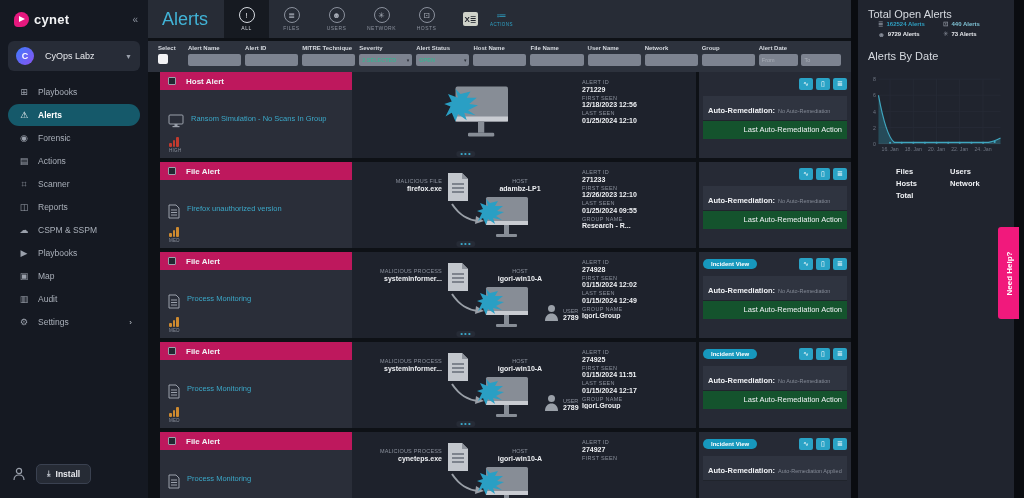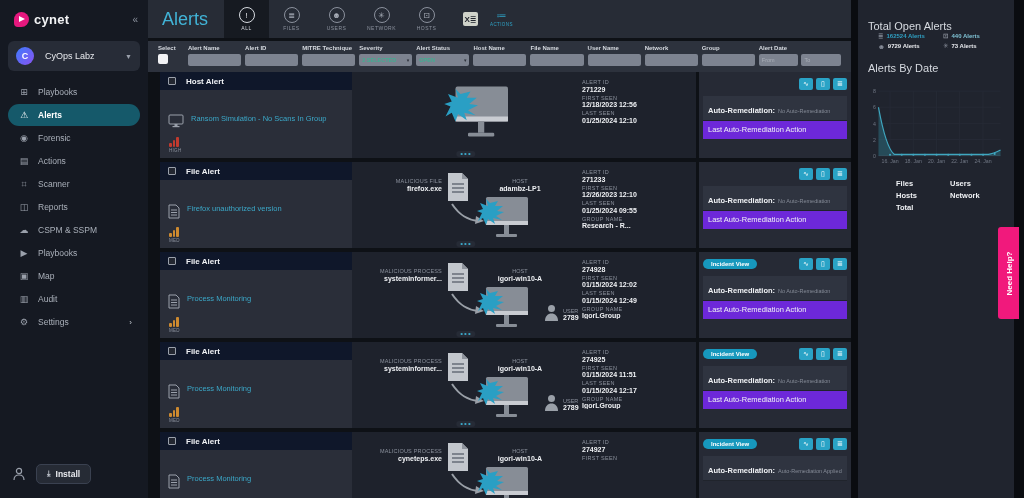--- a/index.html
+++ b/index.html
@@ -68,21 +68,21 @@
   
   .loadbar { height:21px; display:flex; align-items:center; padding:0 12px; font-size:8px; color:#c6cbd3; gap:5px; }
   .load-select { background:#7d8390; border-radius:2px; padding:1px 4px; font-size:7px; color:#2e8fb0; font-weight:bold; cursor:pointer; }
   .sort-select { background:#2b303b; border:1px solid #434a58; border-radius:2px; padding:1px 6px; min-width:120px; display:flex; justify-content:space-between; font-size:7.5px; color:#e8eaee; cursor:pointer; }
   .loaded-info { margin-left:auto; font-size:8.5px; color:#d6dae0; }
 
   
   .rows { flex:1; overflow:hidden; padding:0 0 0 12px; }
   .row { display:flex; height:86px; margin-bottom:4px; }
   .row-left { width:192px; background:#2a2e39; position:relative; flex-shrink:0; }
-  .row-head { height:18px; background:#0f172a; display:flex; align-items:center; padding:0 8px; gap:10px; }
+  .row-head { height:18px; background:#be185d; display:flex; align-items:center; padding:0 8px; gap:10px; }
   .row-check { width:8px; height:8px; border:1px solid #9aa0ab; background:#232731; border-radius:1px; cursor:pointer; }
   .row-type { font-size:8px; font-weight:bold; color:#f0f2f5; }
   .row-body { display:flex; padding:8px 6px 0 8px; gap:7px;margin-top:16px; }
   .title-icon { color:#9aa0ab; flex-shrink:0; }
   .row-title { font-size:7.5px; color:#3ba8c8; line-height:1.35; cursor:pointer; }
   .sev { position:absolute; left:9px; bottom:5px; }
   .sevbars { display:flex; align-items:flex-end; gap:1px; height:10px; }
   .sevbar { width:2.5px; border-radius:1px; }
   .sevbar.b1{height:4px} .sevbar.b2{height:7px} .sevbar.b3{height:10px}
   .sevlabel { font-size:4.5px; color:#8b919d; margin-top:1px; letter-spacing:.3px; }
@@ -106,25 +106,25 @@
   .dlabel { font-size:5.5px; color:#8b919d; letter-spacing:.3px; }
   .dvalue { font-size:7px; color:#f0f2f5; font-weight:bold; margin-top:.5px; white-space:nowrap; overflow:hidden; }
   .row-right { width:152px; background:#262a35; margin-left:3px; padding:4px 4px; flex-shrink:0; }
   .rr-top { display:flex; align-items:center; height:15px; }
   .incident-pill { background:#1798bd; color:#fff; font-size:6px; font-weight:bold; border-radius:8px; padding:2px 8px; cursor:pointer; }
   .chips { margin-left:auto; display:flex; gap:3px; }
   .chip { width:14px; height:12px; background:#2aa3c6; border-radius:2px; color:#fff; font-size:7px; display:flex; align-items:center; justify-content:center; cursor:pointer; }
   .rem-strip { background:#2f3440; margin-top:5px; padding:3px 5px; border-bottom:1px solid #20242c; }
   .rem-label { font-size:7.5px; font-weight:bold; color:#f0f2f5; }
   .rem-value { font-size:5.5px; color:#858b97; margin-left:3px; }
-  .rem-strip2 { background:#6d28d9; padding:4px 5px 5px 5px; font-size:7.5px; color:#f0f2f5; }
+  .rem-strip2 { background:#14532d; padding:4px 5px 5px 5px; font-size:7.5px; color:#f0f2f5;text-align:right; }
 
   
   .gap-strip { width:7px; background:#0a0c10; flex-shrink:0; }
-  .right-panel { width:156px; background:#20242e; padding:20px 10px; flex-shrink:0; }
+  .right-panel { width:156px; background:#20242e; padding:8px 10px; flex-shrink:0; }
   .rp-title { font-size:11px; color:#d6dae0; }
   .donut-wrap { display:flex; justify-content:center; margin-top:2px; }
   .pie-legend { display:grid; grid-template-columns:1fr 1fr; gap:2px 4px; margin:0 0 0 10px; }
   .pl-item { display:flex; align-items:center; gap:3px; font-size:6px; font-weight:bold; }
   .pl-icon { color:#8b919d; font-size:6.5px; }
   .bydate-title { font-size:11px; color:#d6dae0; margin-top:12px; }
   .chart-wrap { margin-top:2px; }
   .date-legend { display:grid; grid-template-columns:1fr 1fr; margin:2px 0 0 28px; }
   .dl-col { display:flex; flex-direction:column; gap:1px; }
   .dl-item { font-size:7.5px; font-weight:bold; color:#f0f2f5; line-height:11px; }

